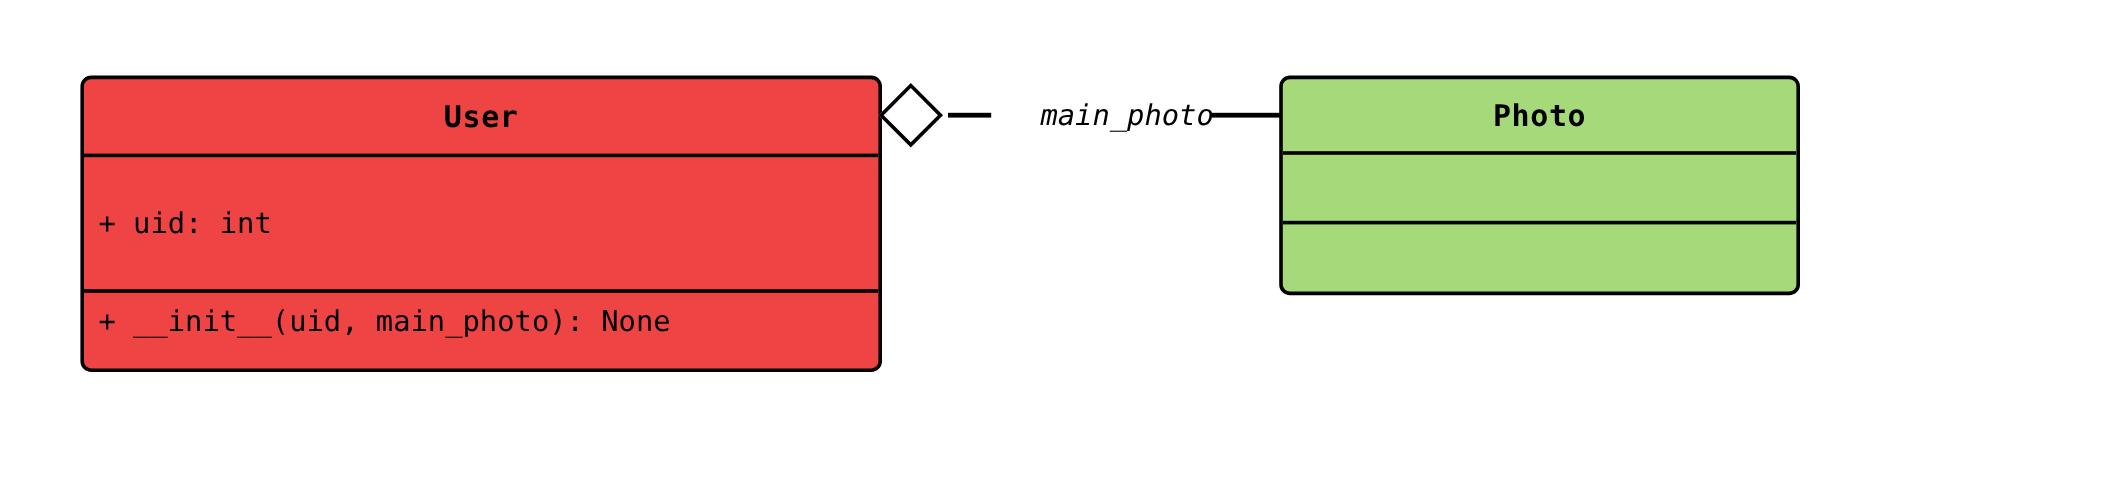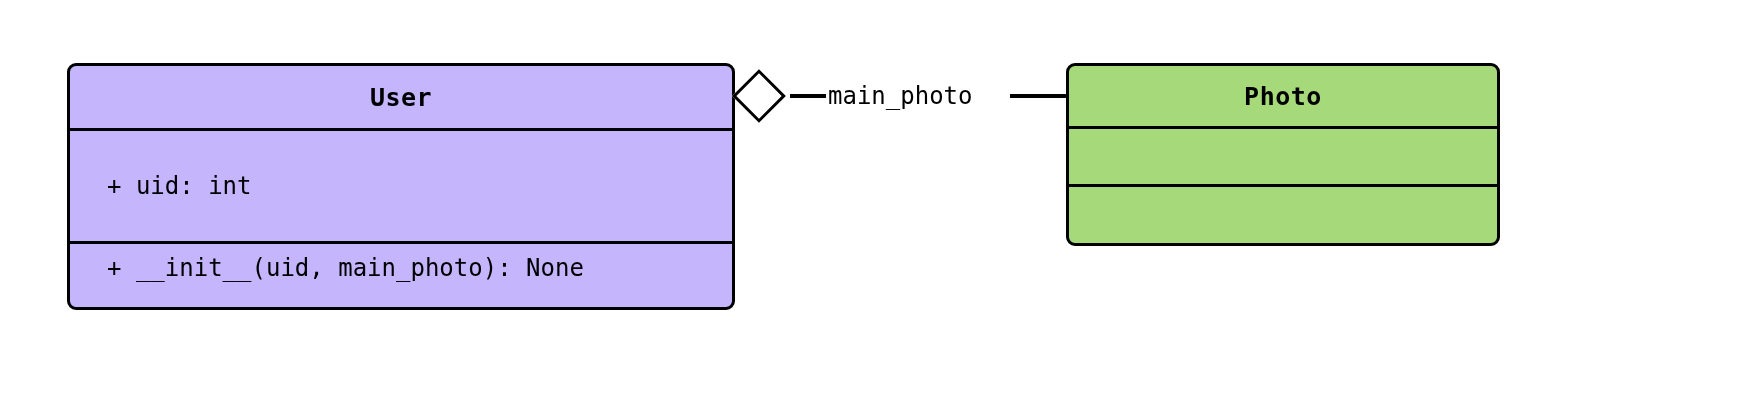--- a/index.html
+++ b/index.html
@@ -42,39 +42,39 @@
     justify-content: center;
     font-weight: bold;
     font-size: 25px;
     letter-spacing: 0.5px;
     color: #000000;
   }
   .uml-members {
     display: flex;
     flex-direction: column;
     justify-content: center;
-    padding: 0 37px;
+    padding: 0 12px;
   }
   .uml-member {
     font-size: 24px;
     line-height: 31px;
     color: #000000;
     white-space: pre;
   }
   .uml-member b {
     font-weight: bold;
   }
 
   
   #user-class {
     left: 67px;
     top: 63px;
     width: 668px;
     height: 247px;
-    background: #c4b5fd;
+    background: #ef4444;
   }
   #user-class .c-title   { height: 62px; }
   #user-class .c-attrs   { height: 113px; }
   #user-class .c-methods { height: 52px; }
 
   
   #photo-class {
     left: 1066px;
     top: 63px;
     width: 434px;
@@ -122,21 +122,21 @@
 
     <div class="uml-compartment uml-members c-methods">
       <div class="uml-member">+ __init__(uid, main_photo): None</div>
     </div>
   </div>
 
   <div class="assoc-diamond" style="left:740px; top:77px;"></div>
 
   <div class="assoc-line" style="left:790px; top:94px; width:36px;"></div>
 
-  <div class="assoc-label" style="left:828px; top:84px;">main_photo</div>
+  <div class="assoc-label" style="left:867px; top:84px;font-style:italic;">main_photo</div>
 
   <div class="assoc-line" style="left:1010px; top:94px; width:58px;"></div>
 
   <div class="uml-class" id="photo-class">
     <div class="uml-compartment uml-title c-title">Photo</div>
 
     <div class="uml-compartment uml-members c-attrs"></div>
 
     <div class="uml-compartment uml-members c-methods"></div>
   </div>

